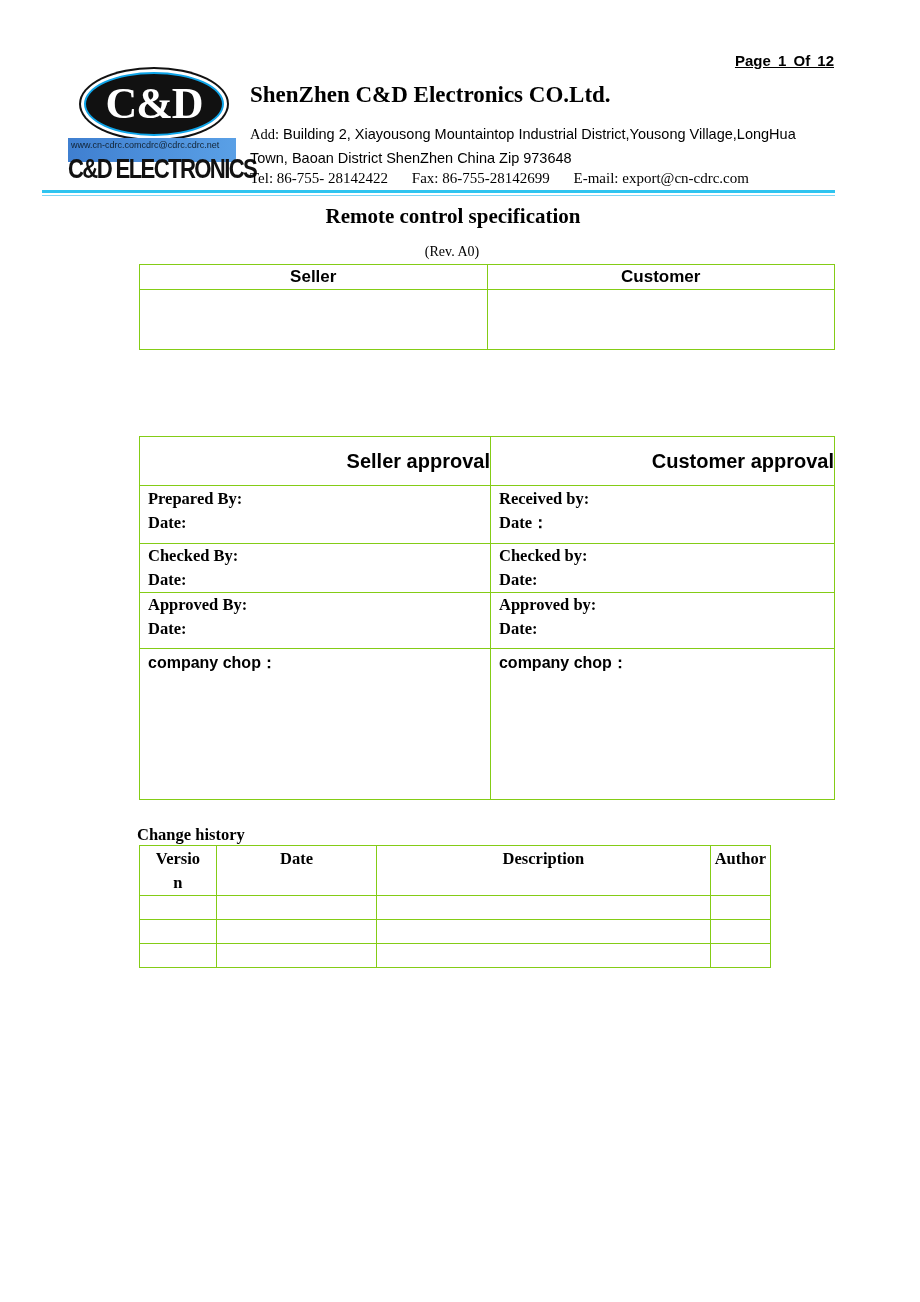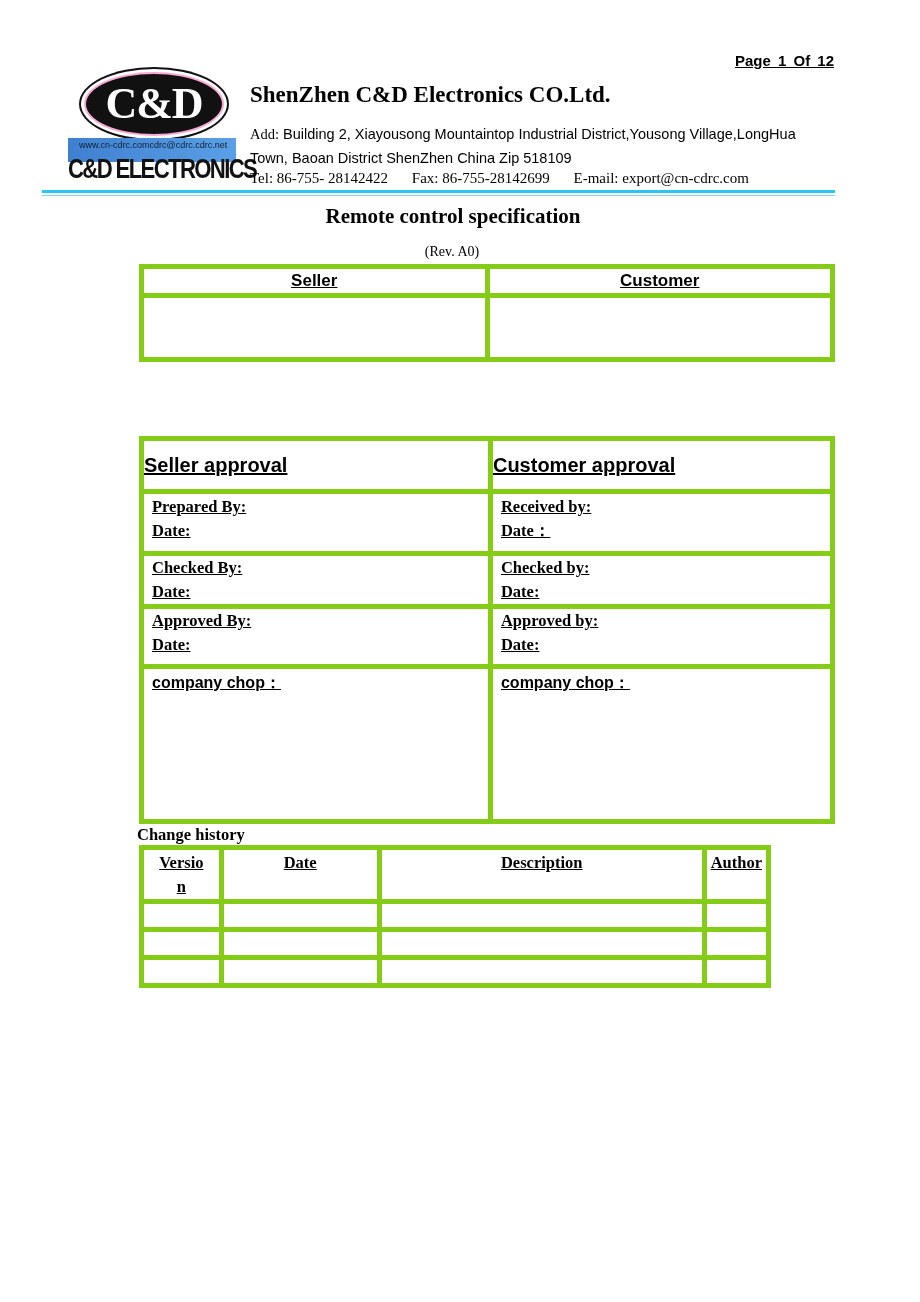--- a/index.html
+++ b/index.html
@@ -1,40 +1,40 @@
 <!DOCTYPE html>
 <html><head>
   <meta charset="utf-8">
   <style>
     html, body { margin: 0; padding: 0; background: #ffffff; }
     body { width: 920px; height: 1302px; position: relative; overflow: hidden; color: #000; }
     .page-num { position: absolute; top: 52px; right: 86px; font-family: "Liberation Sans", sans-serif; font-weight: bold; font-size: 15px; word-spacing: 3px; text-decoration: underline; }
     .logo { position: absolute; left: 68px; top: 70px; width: 170px; height: 120px; }
-    .logo .oval { position: absolute; left: 16px; top: 2px; width: 136px; height: 60px; border-radius: 50%; background: #111; border: 2px solid #f9a8d4; box-shadow: 0 0 0 3px #fff, 0 0 0 5px #111; }
+    .logo .oval { position: absolute; left: 16px; top: 2px; width: 136px; height: 60px; border-radius: 50%; background: #111; border: 2px solid #0ea5e9; box-shadow: 0 0 0 3px #fff, 0 0 0 5px #111; }
     .logo .oval span { position: absolute; left: 0; right: 0; top: 2px; text-align: center; color: #fff; font-family: "Liberation Serif", serif; font-weight: bold; font-size: 44px; line-height: 56px; letter-spacing: -1px; }
-    .logo .strip { position: absolute; left: 0; top: 68px; width: 168px; height: 24px; background: linear-gradient(90deg,#3f7fd0,#5aa0e6); font-family: "Liberation Sans", sans-serif; font-size: 9px; line-height: 14px; color: #123; white-space: nowrap; overflow: hidden; display: flex; padding: 0 11px; box-sizing: border-box; }
+    .logo .strip { position: absolute; left: 0; top: 68px; width: 168px; height: 24px; background: linear-gradient(90deg,#3f7fd0,#5aa0e6); font-family: "Liberation Sans", sans-serif; font-size: 9px; line-height: 14px; color: #123; white-space: nowrap; overflow: hidden; display: flex; padding: 0 3px; box-sizing: border-box; }
     .logo .brand { position: absolute; left: 0; top: 84px; width: 168px; font-family: "Liberation Sans", sans-serif; font-weight: bold; font-size: 27px; line-height: 30px; letter-spacing: -2px; transform: scaleX(0.82); transform-origin: left; white-space: nowrap; color: #111; }
     .company { position: absolute; left: 250px; top: 82px; font-family: "Liberation Serif", serif; font-weight: bold; font-size: 23px; text-align: center; }
     .addr { position: absolute; left: 250px; top: 122px; width: 600px; font-family: "Liberation Sans", sans-serif; font-size: 14.5px; line-height: 24px; }
     .addr .lbl { font-family: "Liberation Serif", serif; }
     .tel { position: absolute; left: 250px; top: 170px; font-family: "Liberation Serif", serif; font-size: 15px; white-space: nowrap; }
     .tel span { margin-right: 20px; }
     .hline { position: absolute; left: 42px; width: 793px; }
     .hline.l1 { top: 190px; height: 3px; background: #2ec4f0; }
     .hline.l2 { top: 195px; height: 1px; background: #7fd6f5; }
     .title { position: absolute; left: 0; width: 906px; top: 204px; text-align: center; font-family: "Liberation Serif", serif; font-weight: bold; font-size: 21px; }
     .rev { position: absolute; left: 0; width: 904px; top: 244px; text-align: center; font-family: "Liberation Serif", serif; font-size: 14px; }
     table { border-collapse: collapse; position: absolute; }
-    td, th { border: 5px solid #84cc16; padding: 0 8px; vertical-align: top; text-decoration: underline; }
+    td, th { border: 1px solid #84cc16; padding: 0 8px; vertical-align: top; }
     .t1 { left: 139px; top: 264px; width: 696px; }
     .t1 th { font-family: "Liberation Sans", sans-serif; font-weight: bold; font-size: 17px; height: 24px; text-align: center; vertical-align: middle; padding: 0; }
     .t1 .blank td { height: 59px; }
     .t1 .part td { height: 59px; font-family: "Liberation Serif", serif; font-weight: bold; font-size: 16.5px; line-height: 24px; padding-top: 2px; }
     .t2 { left: 139px; top: 436px; width: 696px; }
-    .t2 th { font-family: "Liberation Sans", sans-serif; font-weight: bold; font-size: 20px; height: 48px; text-align: left; vertical-align: middle; padding: 0; }
+    .t2 th { font-family: "Liberation Sans", sans-serif; font-weight: bold; font-size: 20px; height: 48px; text-align: right; vertical-align: middle; padding: 0; }
     .t2 td { font-family: "Liberation Serif", serif; font-weight: bold; font-size: 16.5px; line-height: 24px; }
     .t2 .r1 td { height: 56px; padding-top: 1px; }
     .t2 .r2 td { height: 48px; }
     .t2 .r3 td { height: 55px; }
     .t2 .chop td { height: 148px; font-family: "Liberation Sans", sans-serif; font-size: 16px; padding-top: 2px; }
     .ch-label { position: absolute; left: 137px; top: 825px; font-family: "Liberation Serif", serif; font-weight: bold; font-size: 16.5px; }
     .t3 { left: 139px; top: 845px; width: 632px; border-radius: 20px; }
     .t3 th { font-family: "Liberation Serif", serif; font-weight: bold; font-size: 16.5px; height: 48px; line-height: 24px; text-align: center; vertical-align: top; padding: 1px 4px 0; }
     .t3 td { height: 23px; }
     .line { display: block; }
@@ -51,21 +51,21 @@
   <div class="strip">
     <span>www.cn-cdrc.com</span>
     <span>cdrc@cdrc.cdrc.net</span>
   </div>
   <div class="brand">C&amp;D ELECTRONICS</div>
 </div>
 
 <div class="company">ShenZhen C&amp;D Electronics CO.Ltd.</div>
 <div class="addr">
   <span class="lbl">Add:</span><span> Building 2, Xiayousong Mountaintop Industrial District,Yousong Village,LongHua</span><br>
-  <span>Town, Baoan District ShenZhen China Zip 518109</span>
+  <span>Town, Baoan District ShenZhen China Zip 973648</span>
 </div>
 <div class="tel">
   <span>Tel: 86-755- 28142422</span>
   <span>Fax: 86-755-28142699</span>
   <span>E-mail: export@cn-cdrc.com</span>
 </div>
 <div class="hline l1"></div>
 <div class="hline l2"></div>
 
 <div class="title">Remote control specification</div>

